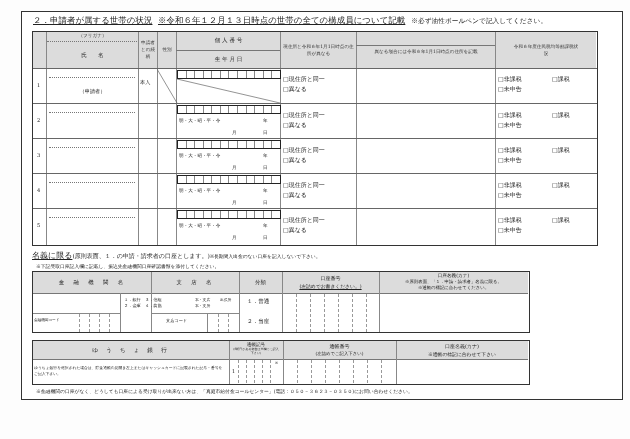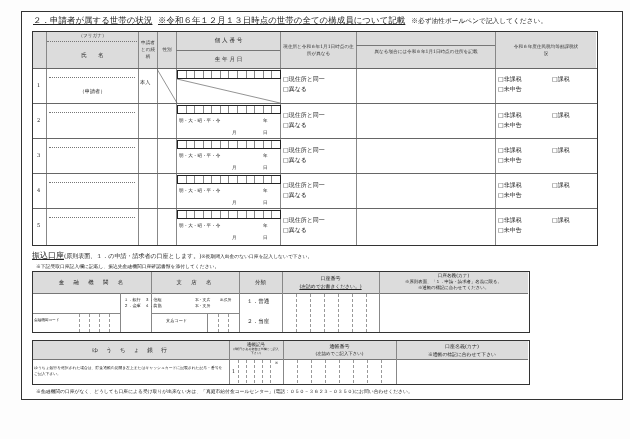--- a/index.html
+++ b/index.html
@@ -205,21 +205,21 @@
     <div class="txt" style="left:230px; top:203px; font-size:4.6px;">日</div>
     <div class="txt chk" style="left:250px; top:183px;">□現住所と同一</div>
     <div class="txt chk" style="left:250px; top:193px;">□異なる</div>
     <div class="txt chk" style="left:465px; top:183px;">□非課税</div>
     <div class="txt chk" style="left:519px; top:183px;">□課税</div>
     <div class="txt chk" style="left:465px; top:193px;">□未申告</div>
   </div>
 </div>
 
 <div class="txt" style="left:32px; top:250px; font-size:8px;">
-  <span style="text-decoration:underline;">振込口座</span><span style="font-size:6px;">(原則表面、１．の申請・請求者の口座とします。)</span><span style="font-size:4.8px;">※長期間入出金のない口座を記入しないで下さい。</span>
+  <span style="text-decoration:underline;">名義に限る</span><span style="font-size:6px;">(原則表面、１．の申請・請求者の口座とします。)</span><span style="font-size:4.8px;">※長期間入出金のない口座を記入しないで下さい。</span>
 </div>
 <div class="txt" style="left:36px; top:263px; font-size:4.8px;">※下記受取口座記入欄に記載し、振込先金融機関口座確認書類を添付してください。</div>
 
 <div class="bank" style="left:32px; top:271px; width:498px; height:62px;">
   <div class="abs hdr" style="left:0; top:0; width:495px; height:21px;"></div>
   <div class="abs" style="left:0; top:21px; width:495px; border-top:1px solid #777;"></div>
   <div class="vline" style="left:87px; top:21px;"></div>
 
   <div class="vline" style="left:118px;"></div>
   <div class="vline" style="left:206px;"></div>

